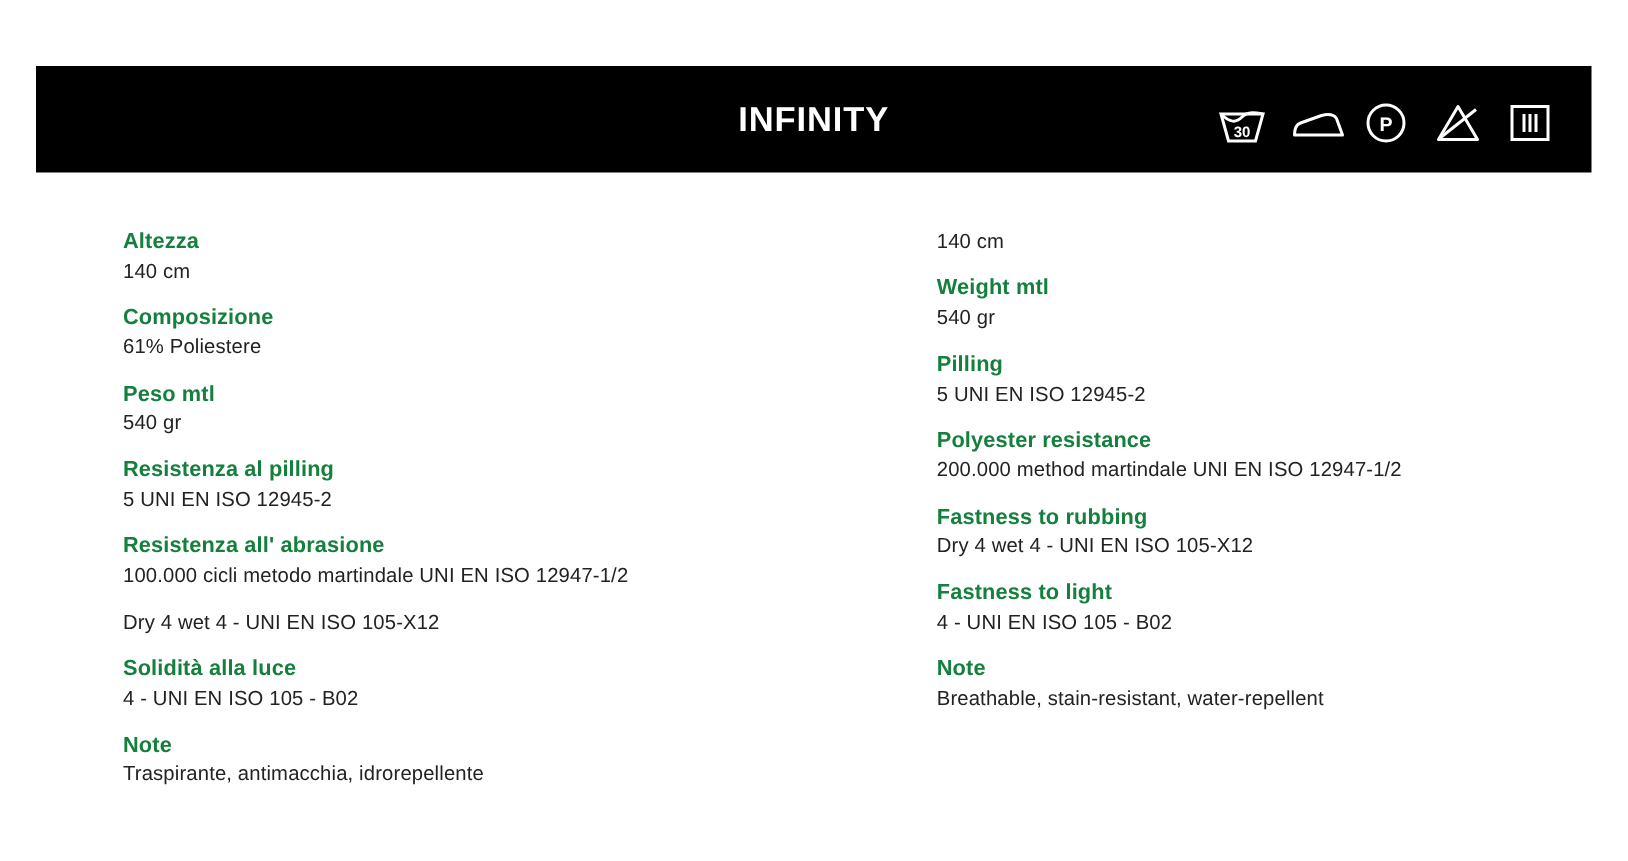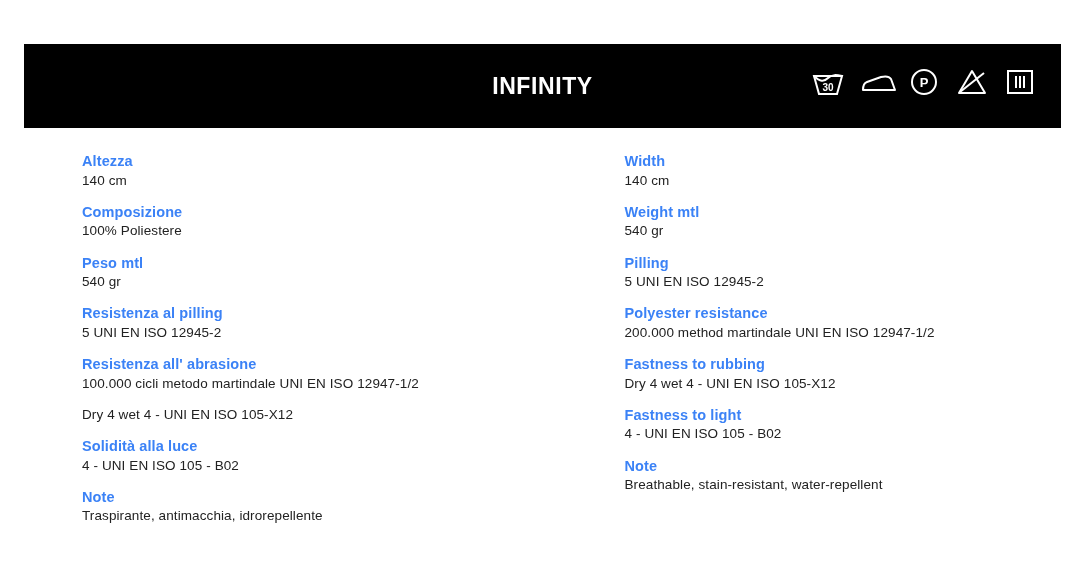--- a/index.html
+++ b/index.html
@@ -17,21 +17,21 @@
   .sheet {
     position: relative;
     width: 1085px;
     height: 574px;
   }
   .header-bar {
     position: absolute;
     left: 24px;
     top: 44px;
     width: 1037px;
-    height: 84px;
+    height: 71px;
     background: #000000;
     display: flex;
     align-items: center;
   }
   .header-title {
     position: absolute;
     left: 0;
     right: 0;
     text-align: center;
     color: #ffffff;
@@ -69,21 +69,21 @@
   }
   .col-it { padding-left: 82px; }
   .col-en { padding-left: 82px; }
 
   .spec {
     margin-bottom: 13px;
   }
   .spec-label {
     font-size: 14.5px;
     font-weight: bold;
-    color: #3b82f6;
+    color: #15803d;
     line-height: 1.35;
     letter-spacing: 0.1px;
   }
   .spec-value {
     font-size: 13.5px;
     font-weight: normal;
     color: #222222;
     line-height: 1.35;
     letter-spacing: 0.1px;
   }
@@ -140,21 +140,21 @@
 
   <div class="columns">
 
     <div class="col col-it">
       <div class="spec">
         <div class="spec-label">Altezza</div>
         <div class="spec-value">140 cm</div>
       </div>
       <div class="spec">
         <div class="spec-label">Composizione</div>
-        <div class="spec-value">100% Poliestere</div>
+        <div class="spec-value">61% Poliestere</div>
       </div>
       <div class="spec">
         <div class="spec-label">Peso mtl</div>
         <div class="spec-value">540 gr</div>
       </div>
       <div class="spec">
         <div class="spec-label">Resistenza al pilling</div>
         <div class="spec-value">5 UNI EN ISO 12945-2</div>
       </div>
       <div class="spec">
@@ -169,21 +169,20 @@
         <div class="spec-value">4 -  UNI EN ISO 105 - B02</div>
       </div>
       <div class="spec">
         <div class="spec-label">Note</div>
         <div class="spec-value">Traspirante, antimacchia, idrorepellente</div>
       </div>
     </div>
 
     <div class="col col-en">
       <div class="spec">
-        <div class="spec-label">Width</div>
         <div class="spec-value">140 cm</div>
       </div>
       <div class="spec">
       </div>
       <div class="spec">
         <div class="spec-label">Weight mtl</div>
         <div class="spec-value">540 gr</div>
       </div>
       <div class="spec">
         <div class="spec-label">Pilling</div>

